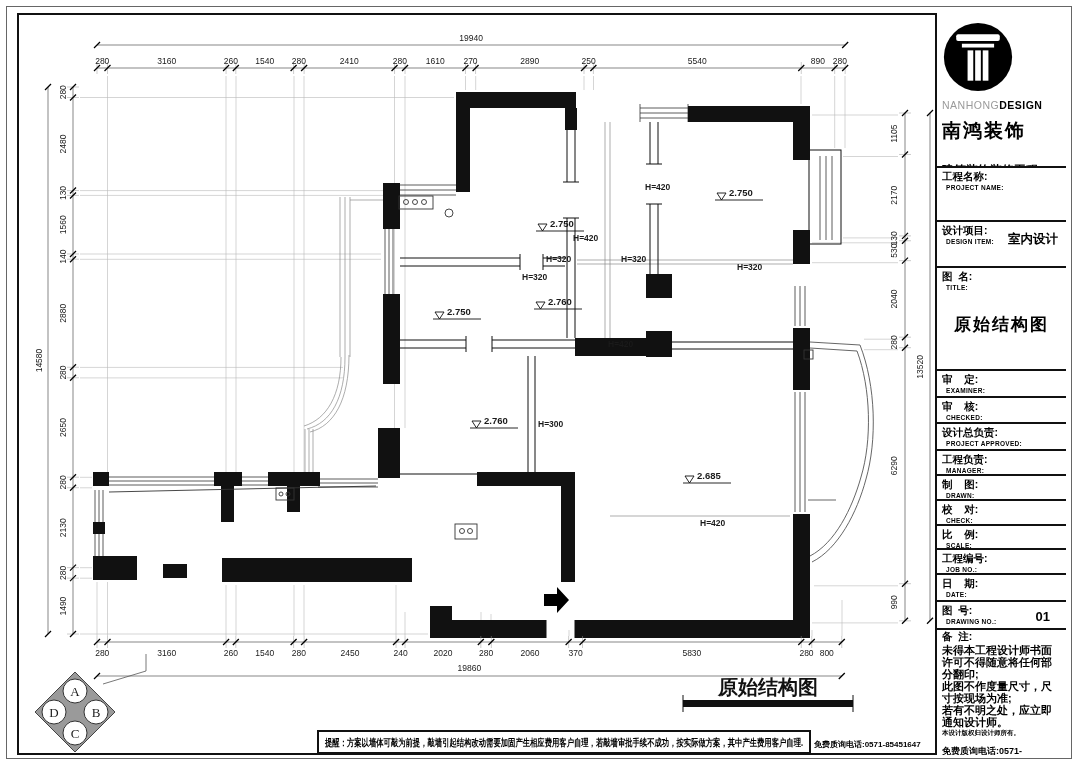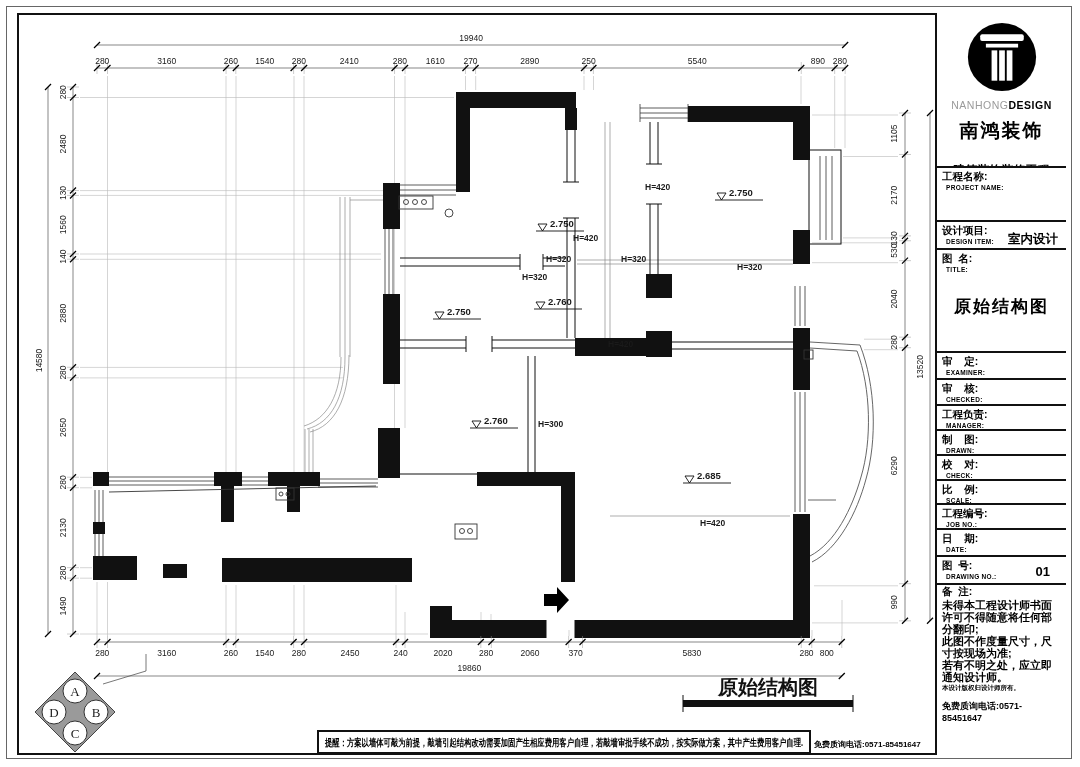--- a/index.html
+++ b/index.html
@@ -11,21 +11,21 @@
   
   .title-block{position:absolute;left:935px;top:13px;width:131px;height:742px;border-left:2.5px solid #111;
     box-sizing:border-box;display:flex;flex-direction:column;background:#fff;}
   .tb-row{border-bottom:2px solid #111;box-sizing:border-box;position:relative;padding:2px 5px;overflow:hidden;}
   .tb-row:last-child{border-bottom:none;}
   .tb-label{font-size:10.5px;font-weight:bold;color:#000;white-space:pre;}
   .tb-sub{font-size:6.5px;font-weight:bold;color:#000;margin-left:4px;letter-spacing:.3px;}
   .tb-value-inline{position:absolute;right:8px;top:9px;font-size:12.5px;font-weight:bold;}
   .tb-title-big{text-align:center;font-size:17px;font-weight:bold;letter-spacing:2px;margin-top:22px;}
   .tb-drawno{position:absolute;right:16px;top:7px;font-size:13px;font-weight:bold;}
-  .logo-cell{text-align:center;padding-top:8px;}
+  .logo-cell{padding-top:8px;}
   .brand-line{font-size:10.5px;letter-spacing:.5px;margin-top:2px;}
   .brand-light{color:#9a9a9a;}
   .brand-bold{color:#000;font-weight:bold;}
   .brand-cn{font-size:19px;font-weight:bold;letter-spacing:2px;margin-top:7px;}
   .brand-l1{font-size:12px;font-weight:bold;margin-top:18px;}
   .brand-l2{font-size:10px;font-weight:bold;}
   .notes-cell{padding:0 5px;}
   .note-line{font-size:11px;font-weight:bold;line-height:12px;color:#000;}
   .note-line.small{font-size:6.5px;font-weight:bold;line-height:10px;}
   .note-hotline{font-size:9px;font-weight:bold;margin-top:7px;}
@@ -394,39 +394,43 @@
       <div class="brand-l1">建筑装饰装修工程</div>
       <div class="brand-l2">设计与施工贰级</div>
       
     </div>
 
     <div class="tb-row" style="height:54px">
       <div class="tb-label">工程名称:</div>
       <div class="tb-sub">PROJECT NAME:</div>
     </div>
 
-    <div class="tb-row" style="height:28px">
+    <div class="tb-row" style="height:46px">
       <div class="tb-label">设计项目:</div>
       <div class="tb-sub">DESIGN ITEM:</div>
       <div class="tb-value-inline">室内设计</div>
     </div>
 
     <div class="tb-row" style="height:103px">
       <div class="tb-label">图  名:</div>
       <div class="tb-sub">TITLE:</div>
       <div class="tb-title-big">原始结构图</div>
     </div>
 
     <div class="tb-row" style="height:27px">
       <div class="tb-label">审    定:</div>
       <div class="tb-sub">EXAMINER:</div>
     </div>
     <div class="tb-row" style="height:26px">
       <div class="tb-label">审    核:</div>
       <div class="tb-sub">CHECKED:</div>
+    </div>
+    <div class="tb-row" style="height:27px">
+      <div class="tb-label">设计总负责:</div>
+      <div class="tb-sub">PROJECT APPROVED:</div>
     </div>
     <div class="tb-row" style="height:25px">
       <div class="tb-label">工程负责:</div>
       <div class="tb-sub">MANAGER:</div>
     </div>
     <div class="tb-row" style="height:25px">
       <div class="tb-label">制    图:</div>
       <div class="tb-sub">DRAWN:</div>
     </div>
     <div class="tb-row" style="height:25px">

